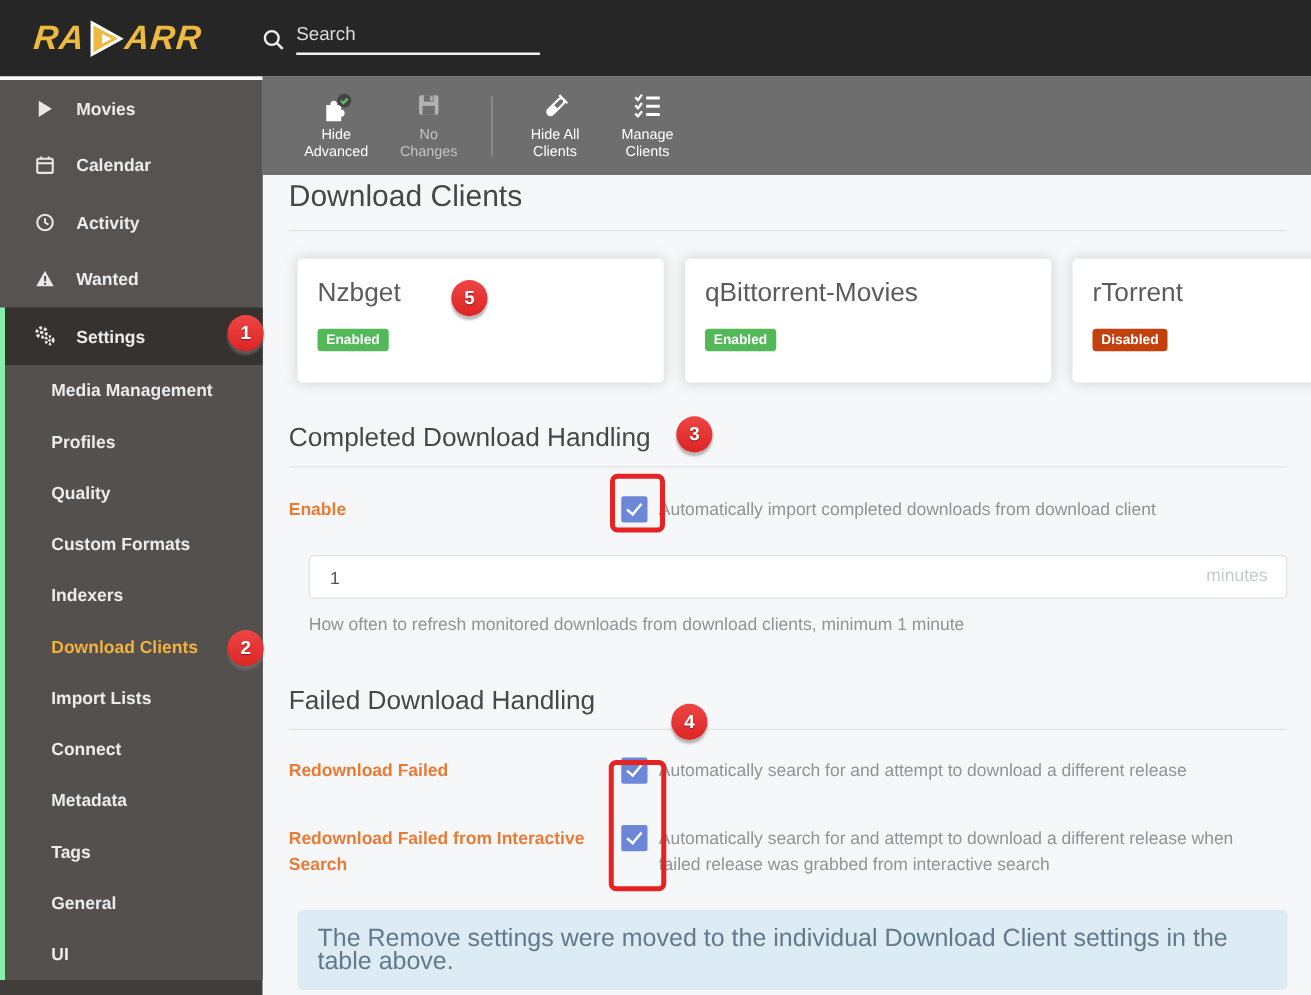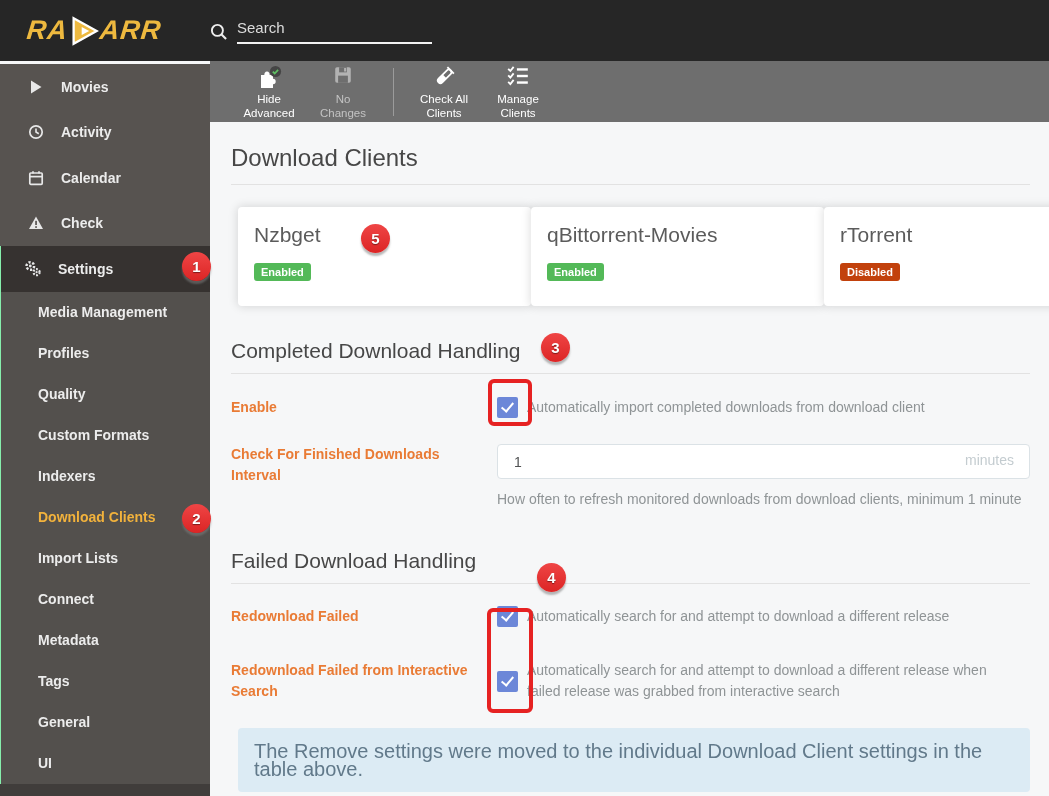--- a/index.html
+++ b/index.html
@@ -34,50 +34,50 @@
     position:absolute; left:0; top:64px; width:210px; height:735px;
     background:#403d3b; z-index:4;
   }
   .sidebar-menu { background:#575350; }
   .nav-item {
     height:45.5px; display:flex; align-items:center; gap:17px;
     padding-left:27px; color:#ececec; font-size:14px; font-weight:bold;
     cursor:pointer;
   }
   .nav-icon { width:17px; display:flex; justify-content:center; }
-  .settings-group { border-left:1px solid #86efac; background:#53504d; }
+  .settings-group { border-left:4px solid #86efac; background:#53504d; }
   .settings-group .nav-item.active { background:#363230; padding-left:23px; }
   .sub-item {
     height:41px; display:flex; align-items:center; padding-left:37px;
     color:#ececec; font-size:14px; font-weight:bold; cursor:pointer;
   }
   .sub-item.selected { color:#f2b23c; }
   
   .toolbar {
-    position:absolute; left:210px; top:61px; width:839px; height:61px;
+    position:absolute; left:210px; top:61px; width:839px; height:79px;
     background:#6e6e6e; display:flex; align-items:center;
     padding-left:22px; z-index:4;
   }
   .tool-btn {
     width:74px; display:flex; flex-direction:column; align-items:center;
     color:#fff; font-size:11.5px; line-height:1.2; cursor:pointer; padding-top:3px;
   }
   .tool-btn .tb-icon { height:26px; display:flex; align-items:flex-start; margin-bottom:2px; }
   .tool-btn.disabled { color:#c3c3c3; cursor:default; }
   .tool-divider { width:1px; height:48px; background:#9b9b9b; margin:0 13px; }
   
   .content {
     position:absolute; left:210px; top:122px; width:839px; height:674px;
     background:#f6f7f8; overflow:hidden; padding:0 19px 0 21px;
   }
   .page-title {
     margin-top:22px; font-size:24px; font-weight:400; color:#474747;
     line-height:28px; padding-bottom:12px; border-bottom:1px solid #e2e2e2;
   }
-  .cards { display:flex; margin:22px 0 0 7px; height:99px; }
+  .cards { display:flex; gap:17px; margin:22px 0 0 7px; height:99px; }
   .card {
     width:293px; min-width:293px; background:#fff; border-radius:4px;
     box-shadow:0 0 10px 1px rgba(0,0,0,.13); padding:16px; cursor:pointer;
   }
   .card-title { font-size:21px; font-weight:400; color:#5b5b5b; }
   .badge {
     display:inline-block; margin-top:16px; padding:3px 7px; border-radius:3px;
     color:#fff; font-size:11px; font-weight:bold; line-height:1.1;
   }
   .badge.enabled { background:#53b958; }
@@ -86,21 +86,21 @@
     font-size:21px; font-weight:400; color:#474747; line-height:25px;
     padding-bottom:10px; border-bottom:1px solid #e2e2e2;
   }
   .section-heading.completed { margin-top:32px; }
   .section-heading.failed { margin-top:38px; }
   .form-row { display:flex; }
   .form-label {
     width:250px; flex-shrink:0; text-align:left; color:#e97b35;
     font-size:14px; font-weight:bold; line-height:21px;
   }
-  .form-control { margin-left:16px; flex:1; display:flex; align-items:center; }
+  .form-control { margin-left:16px; flex:1; display:flex; align-items:flex-start; }
   .row-enable { margin-top:23px; align-items:center; }
   .row-interval { margin-top:26px; }
   .row-redl { margin-top:22px; }
   .row-redl-int { margin-top:33px; }
   .checkbox {
     width:21px; height:21px; background:#6c87d8; border-radius:2px;
     position:relative; flex-shrink:0; cursor:pointer;
   }
   .checkbox::after {
     content:""; position:absolute; left:7px; top:3px; width:5px; height:10px;
@@ -169,46 +169,46 @@
       <span class="nav-icon">
         <svg width="16" height="16" viewBox="0 0 16 16">
             <polygon points="3,1.5 13.5,8 3,14.5" fill="#e8e8e8"></polygon>
           </svg>
       </span>
       <span>Movies</span>
     </div>
     <div class="nav-item">
       <span class="nav-icon">
         <svg width="16" height="16" viewBox="0 0 16 16">
-            <circle cx="8" cy="8" r="6.2" fill="none" stroke="#e8e8e8" stroke-width="1.7"></circle>
-            <path d="M8 4.5 V8 l2.8 1.7" fill="none" stroke="#e8e8e8" stroke-width="1.6"></path>
-          </svg>
-      </span>
-      <span>Activity</span>
-    </div>
-    <div class="nav-item">
-      <span class="nav-icon">
-        <svg width="16" height="16" viewBox="0 0 16 16">
             <rect x="1.8" y="3" width="12.4" height="11.3" rx="1" fill="none" stroke="#e8e8e8" stroke-width="1.7"></rect>
             <line x1="1.8" y1="6.6" x2="14.2" y2="6.6" stroke="#e8e8e8" stroke-width="1.7"></line>
             <line x1="5" y1="1.2" x2="5" y2="3.6" stroke="#e8e8e8" stroke-width="1.7"></line>
             <line x1="11" y1="1.2" x2="11" y2="3.6" stroke="#e8e8e8" stroke-width="1.7"></line>
           </svg>
       </span>
       <span>Calendar</span>
+    </div>
+    <div class="nav-item">
+      <span class="nav-icon">
+        <svg width="16" height="16" viewBox="0 0 16 16">
+            <circle cx="8" cy="8" r="6.2" fill="none" stroke="#e8e8e8" stroke-width="1.7"></circle>
+            <path d="M8 4.5 V8 l2.8 1.7" fill="none" stroke="#e8e8e8" stroke-width="1.6"></path>
+          </svg>
+      </span>
+      <span>Activity</span>
     </div>
     <div class="nav-item">
       <span class="nav-icon">
         <svg width="16" height="16" viewBox="0 0 16 16">
             <path d="M8 1.5 L15 14 H1 Z" fill="#e8e8e8"></path>
             <rect x="7.2" y="5.8" width="1.7" height="4.2" fill="#575350"></rect>
             <rect x="7.2" y="11.2" width="1.7" height="1.7" fill="#575350"></rect>
           </svg>
       </span>
-      <span>Check</span>
+      <span>Wanted</span>
     </div>
 
     <div class="settings-group">
       <div class="nav-item active">
         <span class="nav-icon">
           <svg width="17" height="17" viewBox="0 0 17 17">
               <circle cx="6.3" cy="6" r="3.8" fill="none" stroke="#e8e8e8" stroke-width="2.5" stroke-dasharray="2.2 1.7"></circle>
               <circle cx="6.3" cy="6" r="1.4" fill="#e8e8e8"></circle>
               <circle cx="12.6" cy="12.2" r="3" fill="none" stroke="#e8e8e8" stroke-width="2.2" stroke-dasharray="1.8 1.5"></circle>
               <circle cx="12.6" cy="12.2" r="1.1" fill="#e8e8e8"></circle>
@@ -284,21 +284,21 @@
   <div class="tool-btn">
     <span class="tb-icon">
       <svg width="24" height="24" viewBox="0 0 22 22">
           <g transform="rotate(45 11 11)">
             <rect x="8.6" y="2.4" width="4.8" height="15.6" rx="2.4" fill="none" stroke="#ffffff" stroke-width="1.6"></rect>
             <path d="M8.6 10.2 h4.8 v5.4 a2.4 2.4 0 0 1 -4.8 0 Z" fill="#ffffff"></path>
             <line x1="6.8" y1="2.4" x2="15.2" y2="2.4" stroke="#ffffff" stroke-width="1.7"></line>
           </g>
         </svg>
     </span>
-    <span>Check All</span>
+    <span>Hide All</span>
     <span>Clients</span>
   </div>
   <div class="tool-btn">
     <span class="tb-icon">
       <svg width="24" height="22" viewBox="0 0 22 20">
           <path d="M2 3.4 l2 2 3-3.8" stroke="#ffffff" stroke-width="1.7" fill="none"></path>
           <line x1="10" y1="4" x2="20" y2="4" stroke="#ffffff" stroke-width="2.2"></line>
           <path d="M2 9.4 l2 2 3-3.8" stroke="#ffffff" stroke-width="1.7" fill="none"></path>
           <line x1="10" y1="10" x2="20" y2="10" stroke="#ffffff" stroke-width="2.2"></line>
           <path d="M2 15.4 l2 2 3-3.8" stroke="#ffffff" stroke-width="1.7" fill="none"></path>
@@ -332,21 +332,20 @@
 
   <div class="form-row row-enable">
     <div class="form-label">Enable</div>
     <div class="form-control">
       <div class="checkbox"></div>
       <span class="check-help">Automatically import completed downloads from download client</span>
     </div>
   </div>
 
   <div class="form-row row-interval">
-    <div class="form-label">Check For Finished Downloads Interval</div>
     <div class="control-col">
       <div class="input-wrap">
         <input class="text-input" type="text" value="1" style="">
         <span class="unit">minutes</span>
       </div>
       <div class="input-help">How often to refresh monitored downloads from download clients, minimum 1 minute</div>
     </div>
   </div>
 
   <h2 class="section-heading failed">Failed Download Handling</h2>

